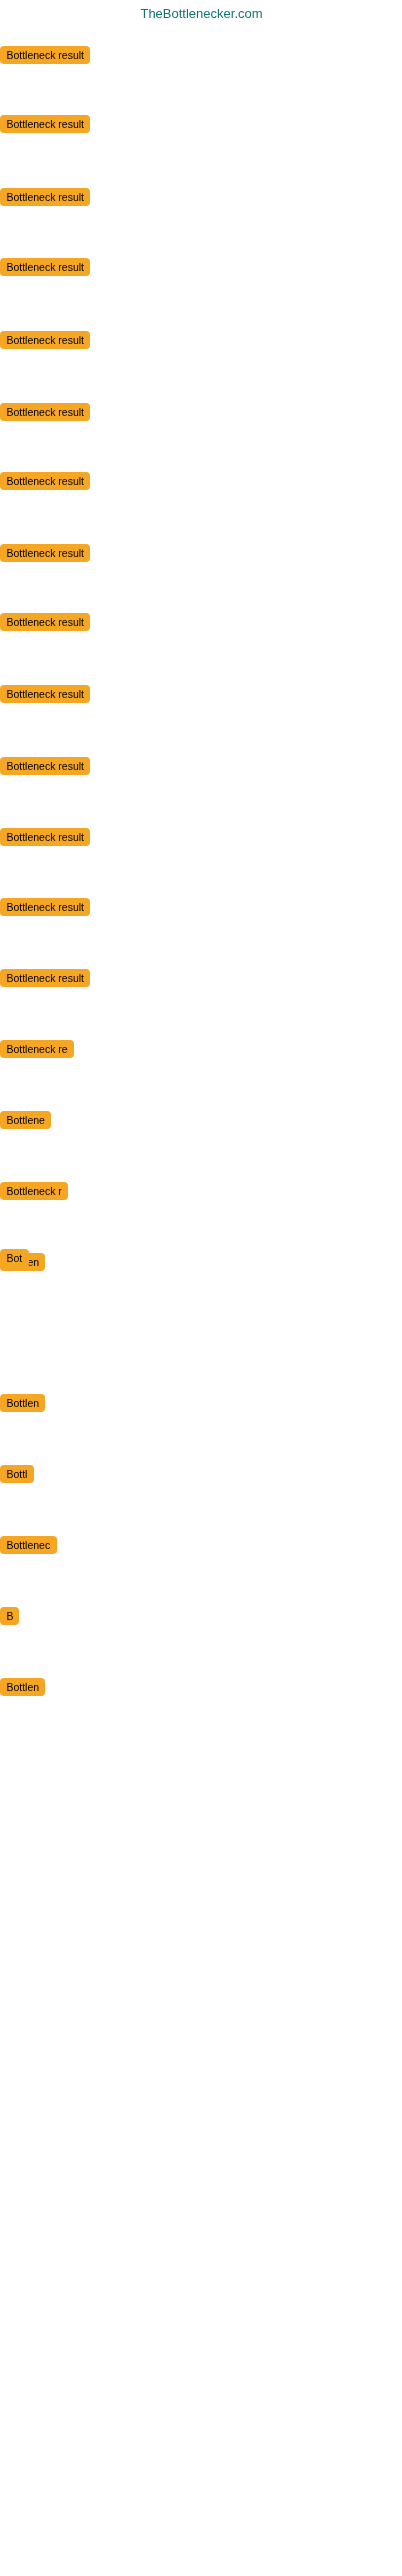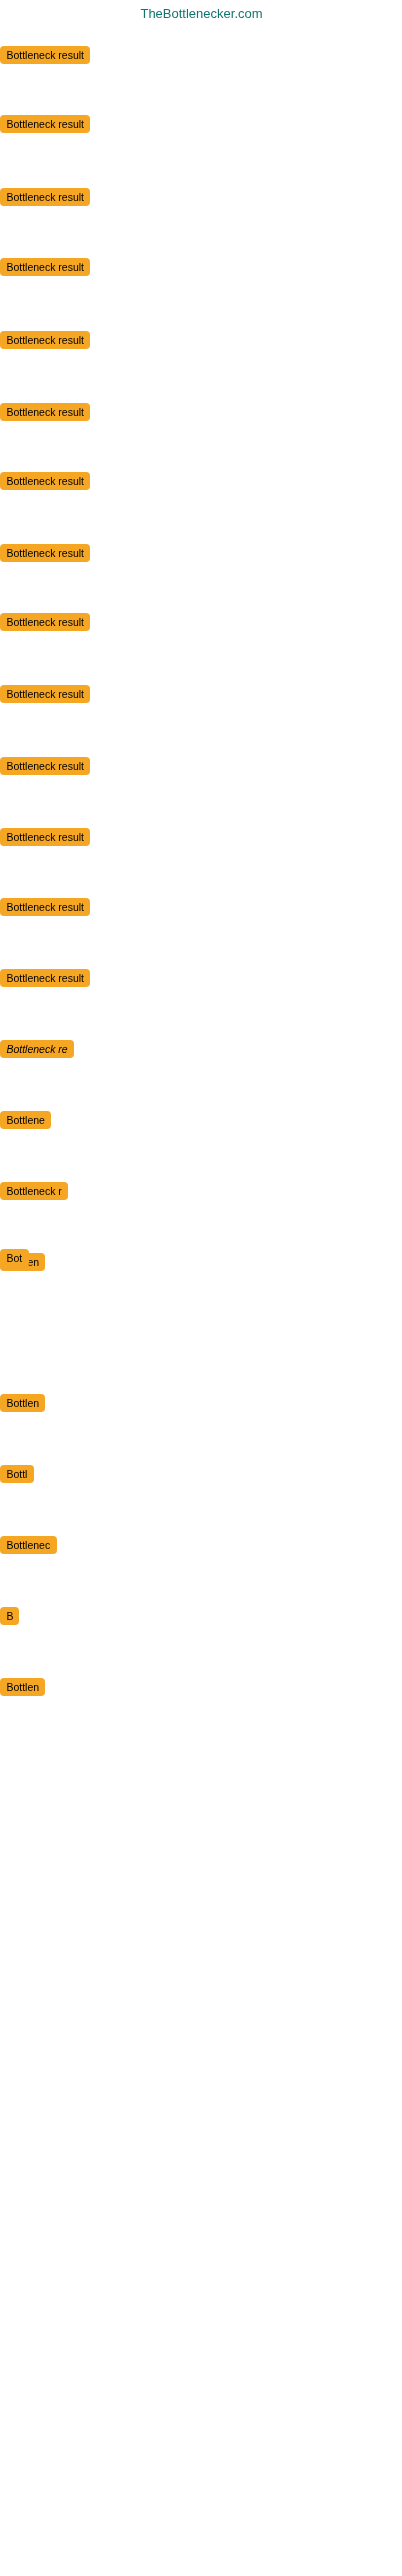--- a/index.html
+++ b/index.html
@@ -50,21 +50,21 @@
     <div class="result-row" style="top: 331px; left: 0px;"><span class="bottleneck-badge" style="max-width: 105px;">Bottleneck result</span></div>
     <div class="result-row" style="top: 403px; left: 0px;"><span class="bottleneck-badge" style="max-width: 105px;">Bottleneck result</span></div>
     <div class="result-row" style="top: 472px; left: 0px;"><span class="bottleneck-badge" style="max-width: 105px;">Bottleneck result</span></div>
     <div class="result-row" style="top: 544px; left: 0px;"><span class="bottleneck-badge" style="max-width: 105px;">Bottleneck result</span></div>
     <div class="result-row" style="top: 613px; left: 0px;"><span class="bottleneck-badge" style="max-width: 105px;">Bottleneck result</span></div>
     <div class="result-row" style="top: 685px; left: 0px;"><span class="bottleneck-badge" style="max-width: 105px;">Bottleneck result</span></div>
     <div class="result-row" style="top: 757px; left: 0px;"><span class="bottleneck-badge" style="max-width: 105px;">Bottleneck result</span></div>
     <div class="result-row" style="top: 828px; left: 0px;"><span class="bottleneck-badge" style="max-width: 105px;">Bottleneck result</span></div>
     <div class="result-row" style="top: 898px; left: 0px;"><span class="bottleneck-badge" style="max-width: 105px;">Bottleneck result</span></div>
     <div class="result-row" style="top: 969px; left: 0px;"><span class="bottleneck-badge" style="max-width: 105px;">Bottleneck result</span></div>
-    <div class="result-row" style="top: 1040px; left: 0px; font-style: italic;"><span class="bottleneck-badge" style="max-width: 81px;">Bottleneck re</span></div>
+    <div class="result-row" style="top: 1040px; left: 0px;"><span class="bottleneck-badge" style="max-width: 81px;">Bottleneck re</span></div>
     <div class="result-row" style="top: 1111px; left: 0px; text-align: right;"><span class="bottleneck-badge" style="max-width: 63px;">Bottlene</span></div>
     <div class="result-row" style="top: 1182px; left: 0px;"><span class="bottleneck-badge" style="max-width: 74px;">Bottleneck r</span></div>
     <div class="result-row" style="top: 1253px; left: 0px;"><span class="bottleneck-badge" style="max-width: 55px;">Bottlen</span></div>
     <div class="result-row" style="top: 1249px; left: 0px;"><span class="bottleneck-badge" style="max-width: 34px;">Bot</span></div>
     <div class="result-row" style="top: 1394px; left: 0px;"><span class="bottleneck-badge" style="max-width: 55px;">Bottlen</span></div>
     <div class="result-row" style="top: 1465px; left: 0px;"><span class="bottleneck-badge" style="max-width: 42px;">Bottl</span></div>
     <div class="result-row" style="top: 1536px; left: 0px;"><span class="bottleneck-badge" style="max-width: 66px;">Bottlenec</span></div>
     <div class="result-row" style="top: 1607px; left: 0px;"><span class="bottleneck-badge" style="max-width: 19.3px;">B</span></div>
     <div class="result-row" style="top: 1678px; left: 0px;"><span class="bottleneck-badge" style="max-width: 47px;">Bottlen</span></div>
   </div>

